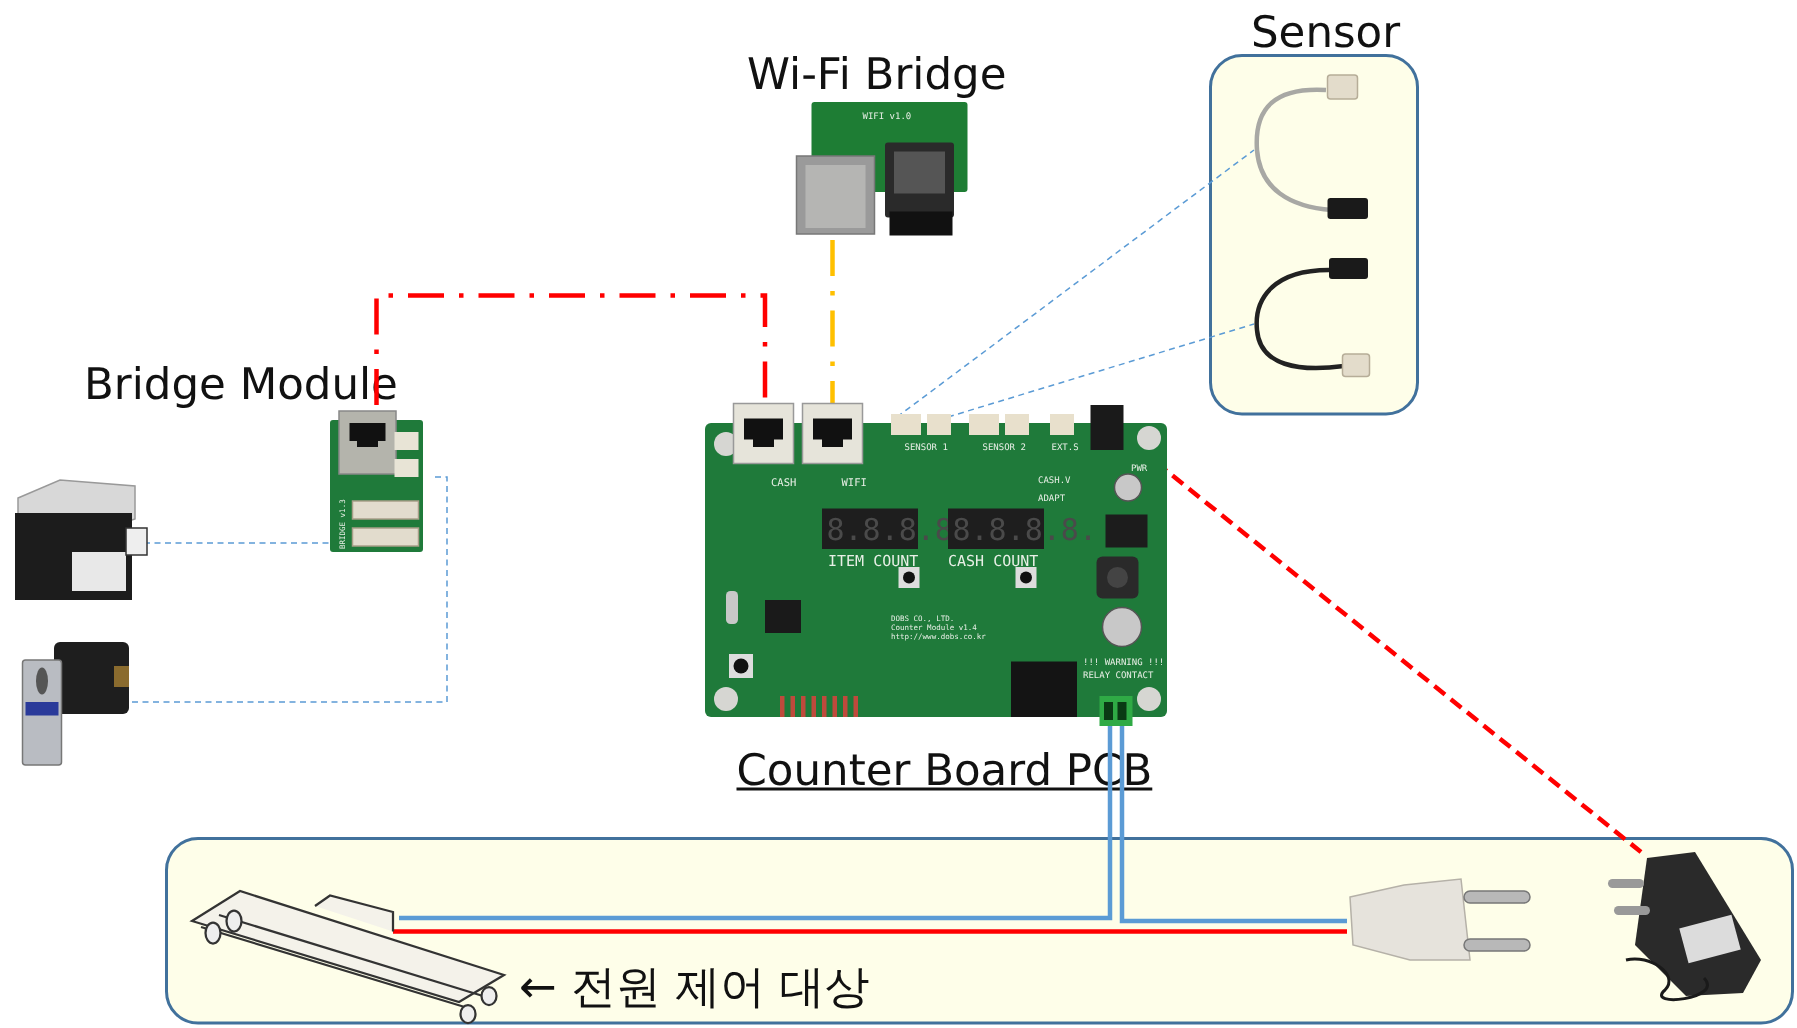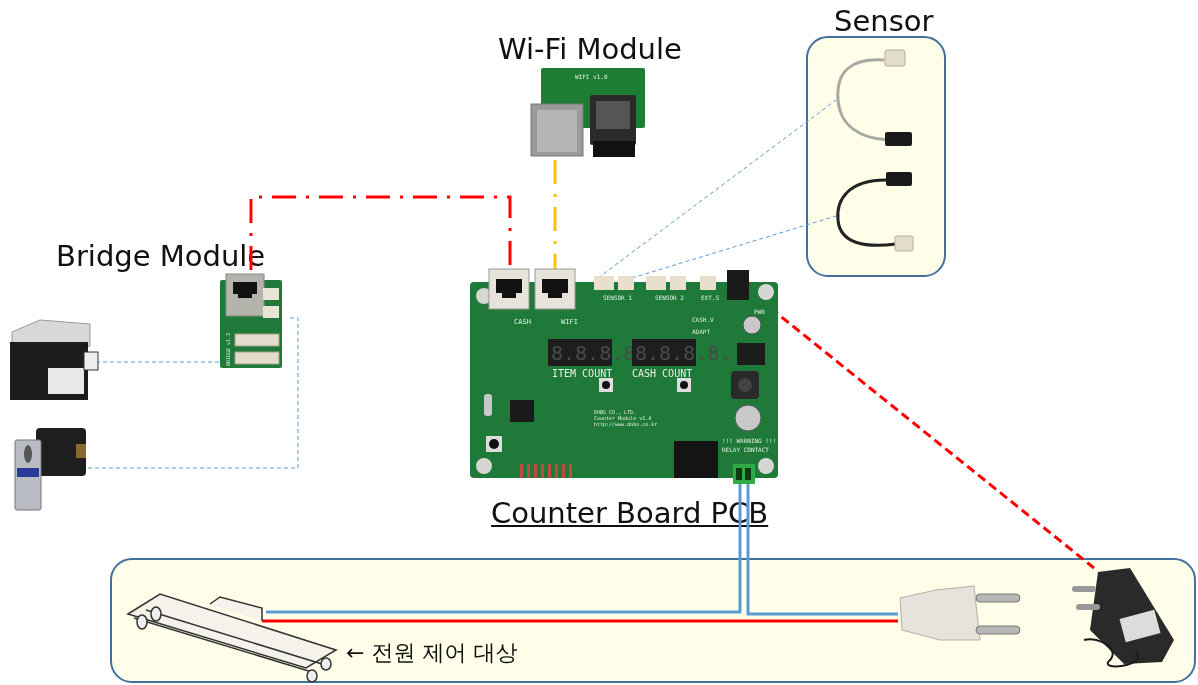--- a/index.html
+++ b/index.html
@@ -9,24 +9,24 @@
   svg { position:absolute; left:0; top:0; }
   .pcbtext { font-family:"DejaVu Sans Mono", monospace; fill:#e8efe6; }
 </style>
 </head>
 <body>
 
 <div class="panel" style="left:806px;top:36px;width:140px;height:241px;"></div>
 <div class="panel" style="left:110px;top:558px;width:1086px;height:125px;"></div>
 
 <div class="label" style="left:834px;top:4px;">Sensor</div>
-<div class="label" style="left:498px;top:32px;">Wi-Fi Module</div>
+<div class="label" style="left:498px;top:32px;">Wi-Fi Bridge</div>
 <div class="label" style="left:56px;top:239px;text-align:center;">Bridge Module</div>
 <div class="label" style="left:491px;top:496px;text-decoration:underline;">Counter Board PCB</div>
-<div class="label" style="left:346px;top:638px;font-size:22px;">← 전원 제어 대상</div>
+<div class="label" style="left:346px;top:638px;font-size:30px;">← 전원 제어 대상</div>
 
 <svg width="1198" height="685" viewBox="0 0 1198 685">
 
   <polyline points="251,270 251,197 510,197 510,276" fill="none" stroke="#ff0000" stroke-width="3" stroke-dasharray="24,10,3,10"></polyline>
 
   <line x1="555" y1="160" x2="555" y2="276" stroke="#ffc000" stroke-width="3" stroke-dasharray="24,10,3,10"></line>
 
   <line x1="598" y1="278" x2="836" y2="100" stroke="#5b9bd5" stroke-width="1" stroke-dasharray="4,3"></line>
   <line x1="632" y1="278" x2="836" y2="216" stroke="#5b9bd5" stroke-width="1" stroke-dasharray="4,3"></line>
 

